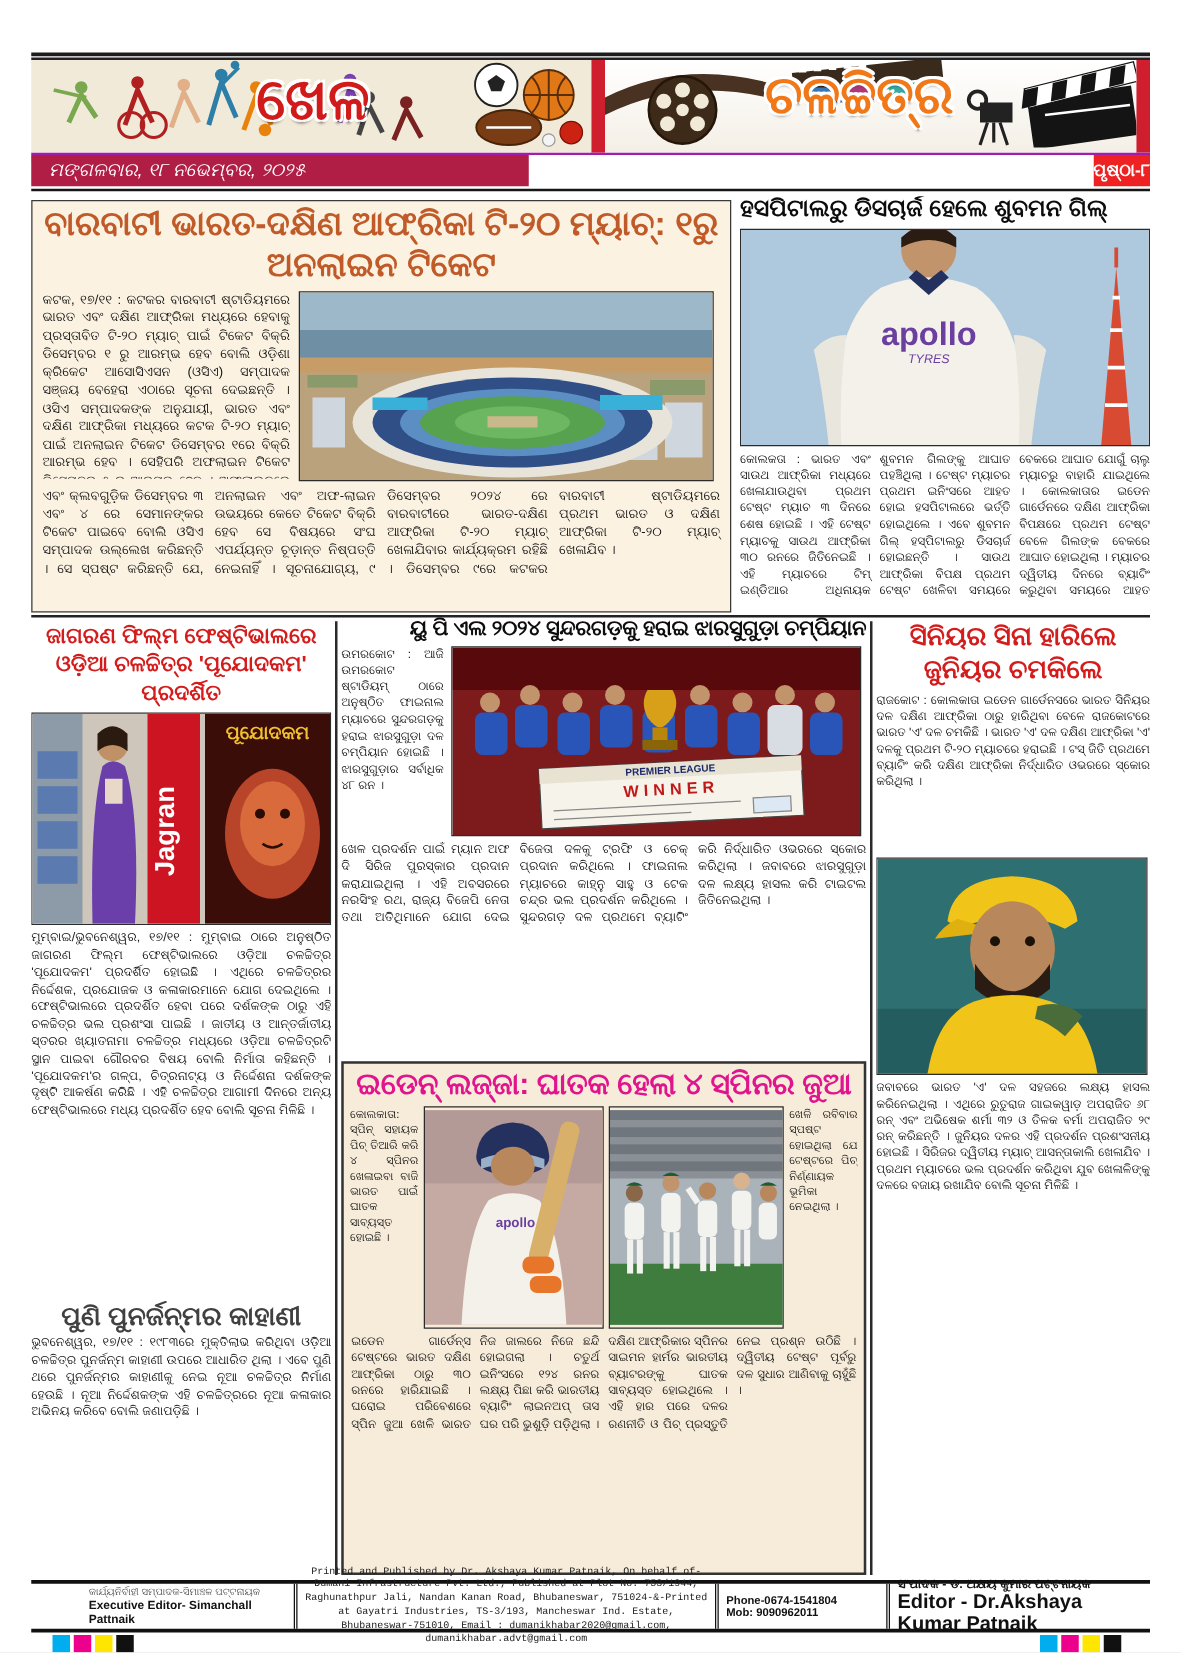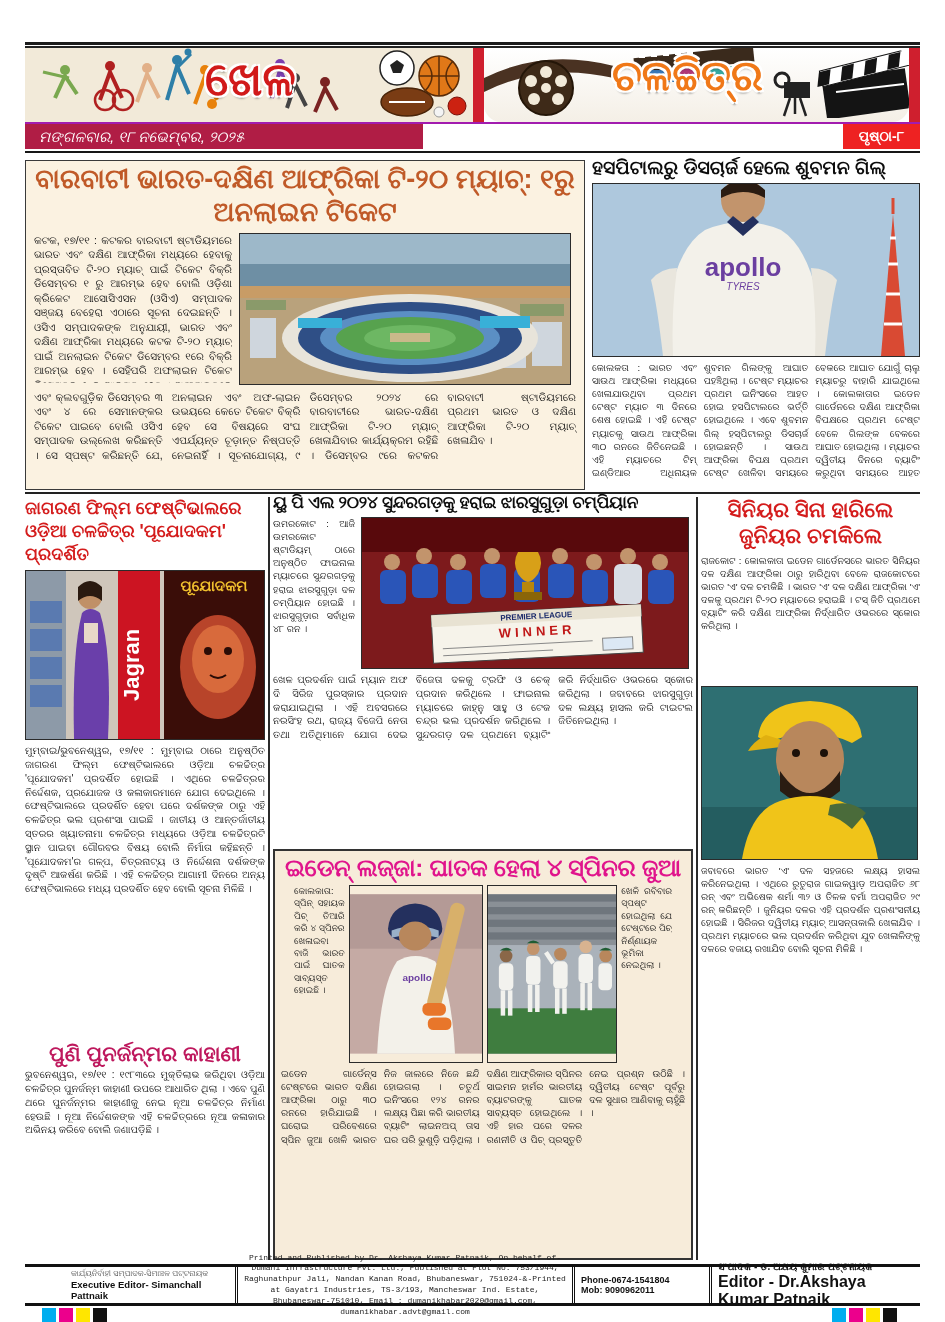--- a/index.html
+++ b/index.html
@@ -4,65 +4,65 @@
 <style>
   html,body{margin:0;padding:0;background:#e8e8e8;}
   .sheet{position:relative;width:945px;height:1322px;background:#ffffff;margin:0 auto;
          font-family:"Liberation Sans","DejaVu Sans",sans-serif;overflow:hidden;}
   .abs{position:absolute;}
   
   .rule{border-top:3px solid #1c1c1c;}
   .banner{left:25px;top:46px;width:895px;height:74px;display:flex;border-top:2px solid #222;border-bottom:8px solid #a21caf;}
   .banner-sports{width:448px;background:#f2ead9;position:relative;overflow:hidden;}
   .banner-red{width:11px;background:#cf1f2e;}
-  .banner-cinema{flex:1;background:linear-gradient(#ffffff,#f4efe6);position:relative;overflow:hidden;border-radius:17px;}
+  .banner-cinema{flex:1;background:linear-gradient(#ffffff,#f4efe6);position:relative;overflow:hidden;}
   .masthead-title{position:absolute;top:4px;font-weight:bold;
      text-shadow:-2px -2px 0 #fff,2px -2px 0 #fff,-2px 2px 0 #fff,2px 2px 0 #fff,0 3px 2px rgba(0,0,0,.35);}
   .title-sports{left:180px;font-size:46px;color:#d11a1a;}
   .title-cinema{left:128px;font-size:42px;color:#f07818;}
   .date-row{left:25px;top:124px;width:895px;height:27px;background:#ffffff;border-bottom:2px solid #161616;}
   .date-box{position:absolute;left:0;top:0;height:25px;width:398px;background:#b01d45;color:#fff;
             font-style:italic;font-size:15px;line-height:25px;padding-left:14px;box-sizing:border-box;}
   .page-box{position:absolute;right:0;top:0;height:25px;background:#ee2222;color:#fff;font-weight:bold;
-            font-size:14px;line-height:25px;padding:0 16px;}
+            font-size:14px;line-height:25px;padding:0 0;}
   
   .body-txt{font-size:10.5px;line-height:1.38;text-align:justify;color:#141414;word-break:break-word;}
   .photo{border:1px solid #2b2b2b;display:block;}
   .vline{border-left:2px solid #2a2a2a;}
   
   .tickets{left:25px;top:160px;width:560px;height:330px;border:1.5px solid #3a3a3a;background:#fbf2e1;box-sizing:border-box;overflow:hidden;}
   .tickets h1{margin:2px 8px;font-size:27px;line-height:1.22;color:#c05a28;text-align:center;font-weight:bold;}
   .t-main{display:flex;gap:7px;padding:2px 8px;}
   .t-left{width:198px;height:150px;overflow:hidden;}
   .t-bottom{column-count:4;column-gap:9px;padding:3px 8px;height:86px;overflow:hidden;}
   
   .gill{left:592px;top:157px;width:328px;height:333px;overflow:hidden;}
   .gill h2{margin:0 0 4px 0;font-size:19px;color:#0c0c0c;text-align:left;font-weight:bold;}
   .gill-cols{column-count:3;column-gap:7px;height:122px;overflow:hidden;margin-top:4px;font-size:9.5px;}
   
   .jagaran{left:25px;top:497px;width:240px;height:763px;overflow:hidden;}
-  .jagaran h2{margin:0;font-size:17.5px;line-height:1.3;color:#d41c1c;text-align:left;font-weight:bold;}
+  .jagaran h2{margin:0;font-size:17.5px;line-height:1.3;color:#d41c1c;text-align:center;font-weight:bold;}
   .jag-body{height:292px;overflow:hidden;margin-top:4px;font-size:10px;}
-  .rebirth h3{margin:6px 0 2px 0;font-size:21px;color:#be185d;text-align:center;font-weight:bold;}
+  .rebirth h3{margin:6px 0 2px 0;font-size:21px;color:#404040;text-align:center;font-weight:bold;}
   .rebirth-body{height:178px;overflow:hidden;font-size:10px;}
   
   .upl{left:273px;top:493px;width:420px;height:352px;overflow:hidden;}
-  .upl h2{margin:0;font-size:17px;color:#0c0c0c;text-align:left;font-weight:bold;white-space:nowrap;letter-spacing:-.3px;}
+  .upl h2{margin:0;font-size:17px;color:#0c0c0c;text-align:right;font-weight:bold;white-space:nowrap;letter-spacing:-.3px;}
   .upl-main{display:flex;gap:6px;margin-top:4px;}
   .upl-left{width:82px;height:152px;overflow:hidden;font-size:9.5px;}
   .upl-bottom{column-count:3;column-gap:8px;height:158px;overflow:hidden;margin-top:4px;font-size:10px;}
   
   .senior{left:701px;top:497px;width:219px;height:763px;overflow:hidden;}
   .senior h2{margin:0;font-size:21px;line-height:1.25;color:#d41c1c;text-align:center;font-weight:bold;}
   .senior-top{height:132px;overflow:hidden;margin-top:4px;font-size:9.5px;}
   .senior-bottom{height:390px;overflow:hidden;margin-top:4px;font-size:9.5px;}
   
   .eden{left:273px;top:849px;width:420px;height:411px;border:2px solid #333;background:#f7ecda;box-sizing:border-box;overflow:hidden;}
   .eden h2{margin:3px 4px;font-size:24px;color:#e0148c;text-align:center;font-weight:bold;letter-spacing:-.3px;}
-  .eden-main{display:flex;gap:4px;padding:0 19px;}
+  .eden-main{display:flex;gap:4px;padding:0 5px;}
   .eden-sliver{width:56px;height:176px;overflow:hidden;font-size:9px;}
   .eden-bottom{column-count:4;column-gap:7px;padding:4px 6px;height:160px;overflow:hidden;font-size:9.5px;}
   
   .footer{left:25px;top:1264px;width:895px;height:42px;border-top:3px solid #111;border-bottom:3px solid #111;
           display:flex;align-items:stretch;box-sizing:border-box;background:#fff;}
   .f-cell{padding:3px 6px;display:flex;flex-direction:column;justify-content:center;}
   .f-exec{width:158px;border-right:3px double #111;margin-left:40px;}
   .f-exec .or{font-size:8px;color:#555;}
   .f-exec .en{font-size:9.5px;font-weight:bold;color:#111;}
   .f-imprint{flex:1;font-size:8px;line-height:1.35;text-align:center;color:#222;font-family:Liberation Mono, monospace;}

